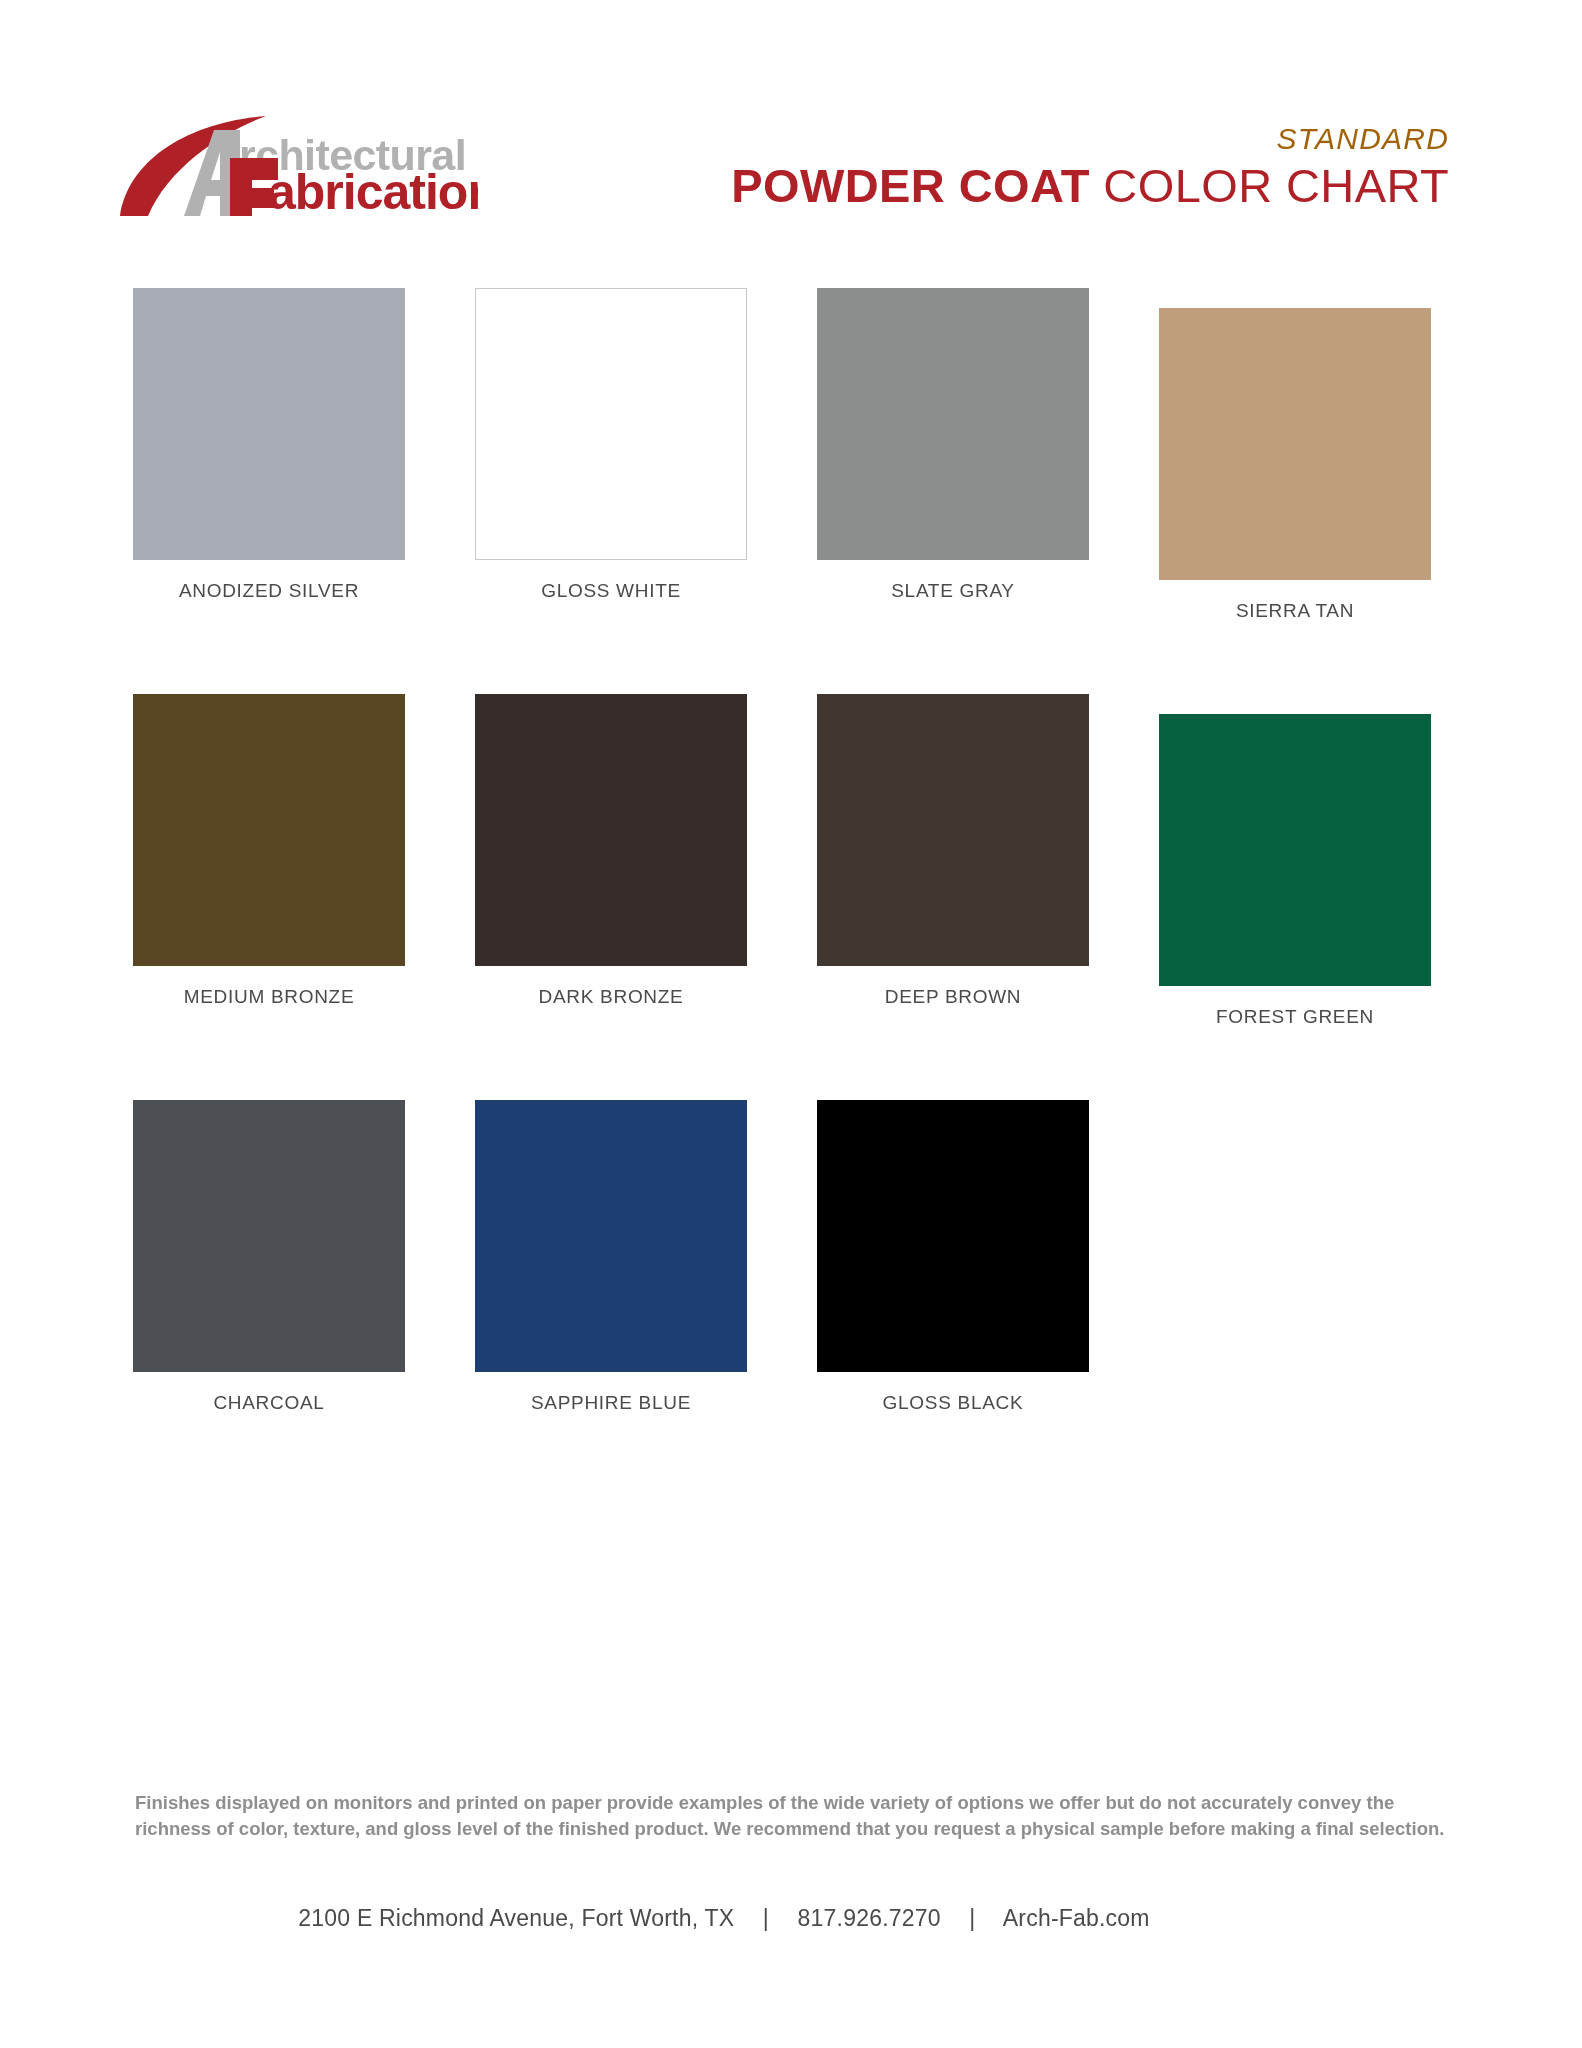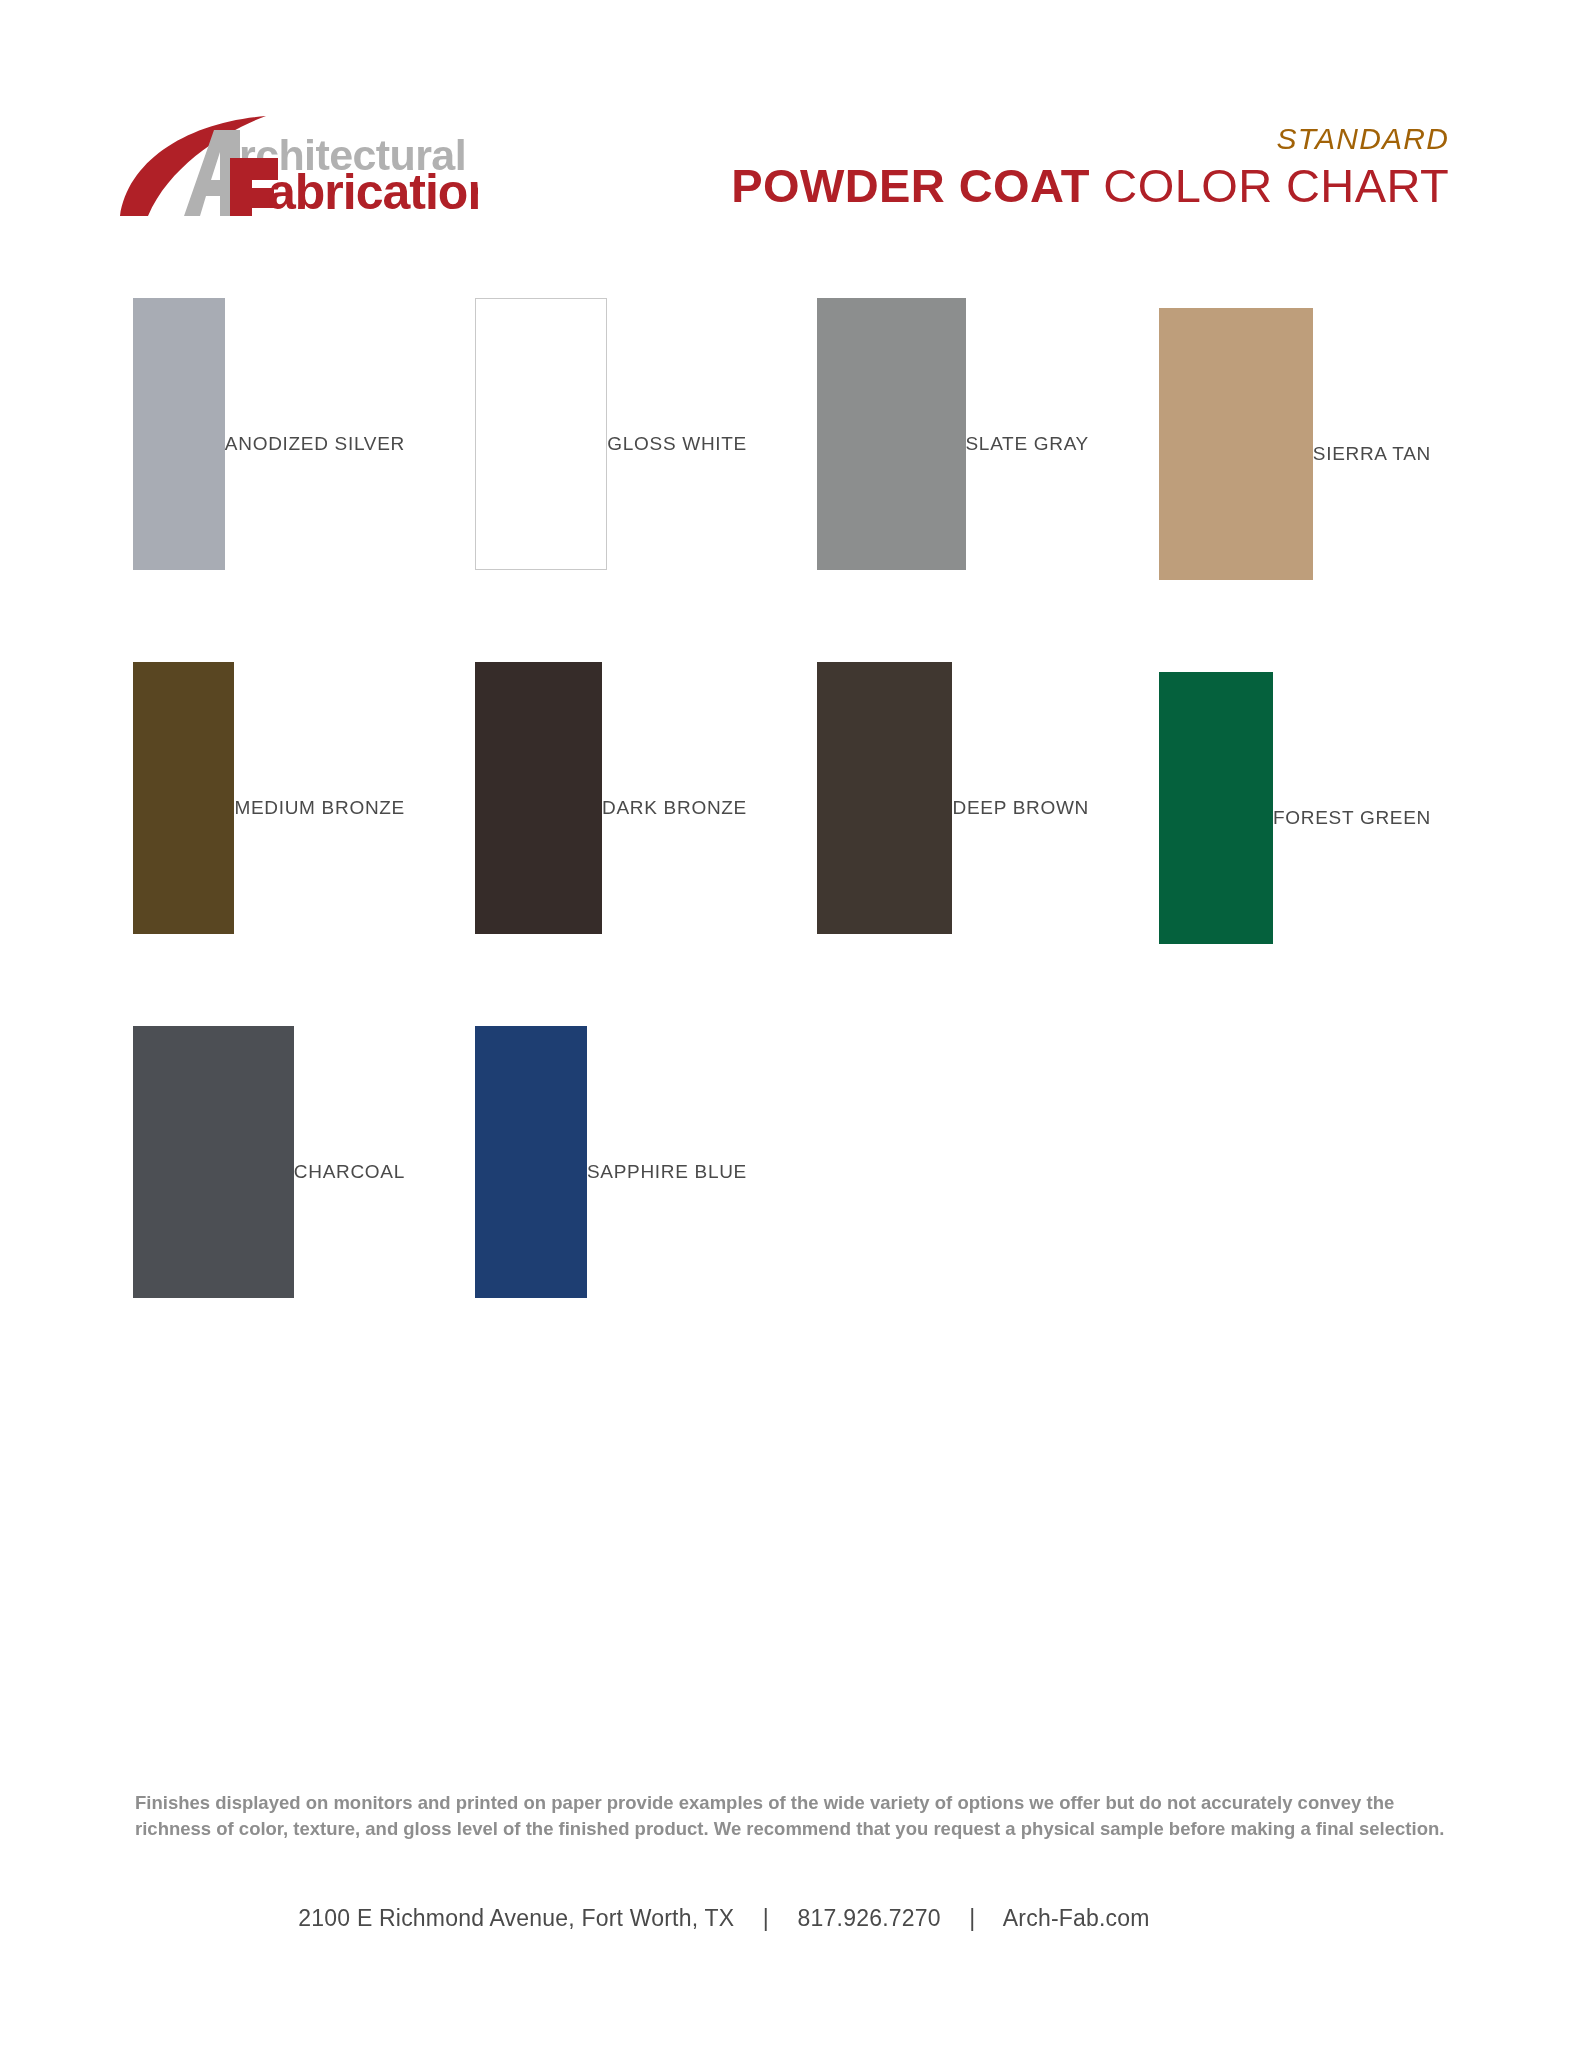--- a/index.html
+++ b/index.html
@@ -85,21 +85,21 @@
     width: 1300px;
     margin-bottom: 72px;
   }
   .grid-row:last-child {
     margin-bottom: 0;
   }
   .cell {
     width: 272px;
     margin-right: 70px;
     display: flex;
-    flex-direction: row;
+    flex-direction: column;
     align-items: center;
   }
   .cell:last-child {
     margin-right: 0;
     margin-top: 20px;
   }
   .cell.empty {
     visibility: hidden;
   }
   .swatch {
@@ -221,20 +221,24 @@
 
     <div class="grid-row">
       <div class="cell">
         <div class="swatch" style="background-color: rgb(76, 79, 84);"></div>
         <div class="swatch-label">CHARCOAL</div>
       </div>
       <div class="cell">
         <div class="swatch" style="background-color: rgb(30, 62, 114);"></div>
         <div class="swatch-label">SAPPHIRE BLUE</div>
       </div>
+      <div class="cell">
+        <div class="swatch" style="background-color: rgb(0, 0, 0);"></div>
+        <div class="swatch-label">GLOSS BLACK</div>
+      </div>
       <div class="cell empty">
         <div class="swatch"></div>
         <div class="swatch-label"></div>
       </div>
     </div>
 
   </div>
 
   <div class="disclaimer">Finishes displayed on monitors and printed on paper provide examples of the wide variety of options we offer but do not accurately convey the richness of color, texture, and gloss level of the finished product. We recommend that you request a physical sample before making a final selection.</div>
 

